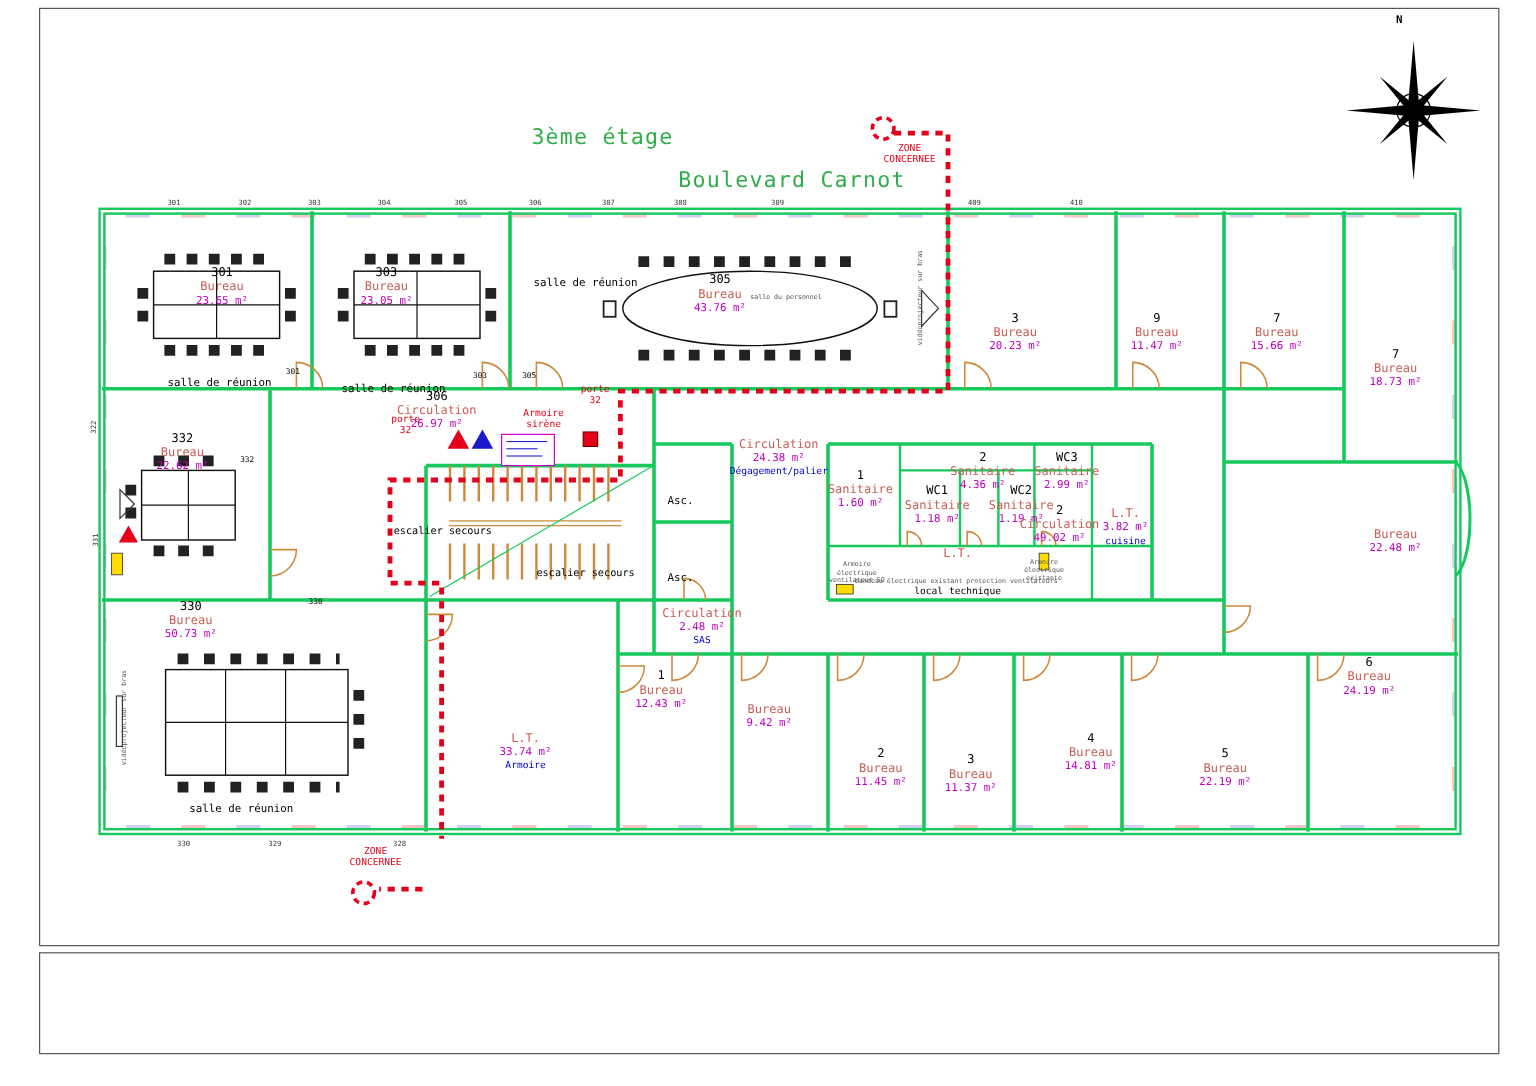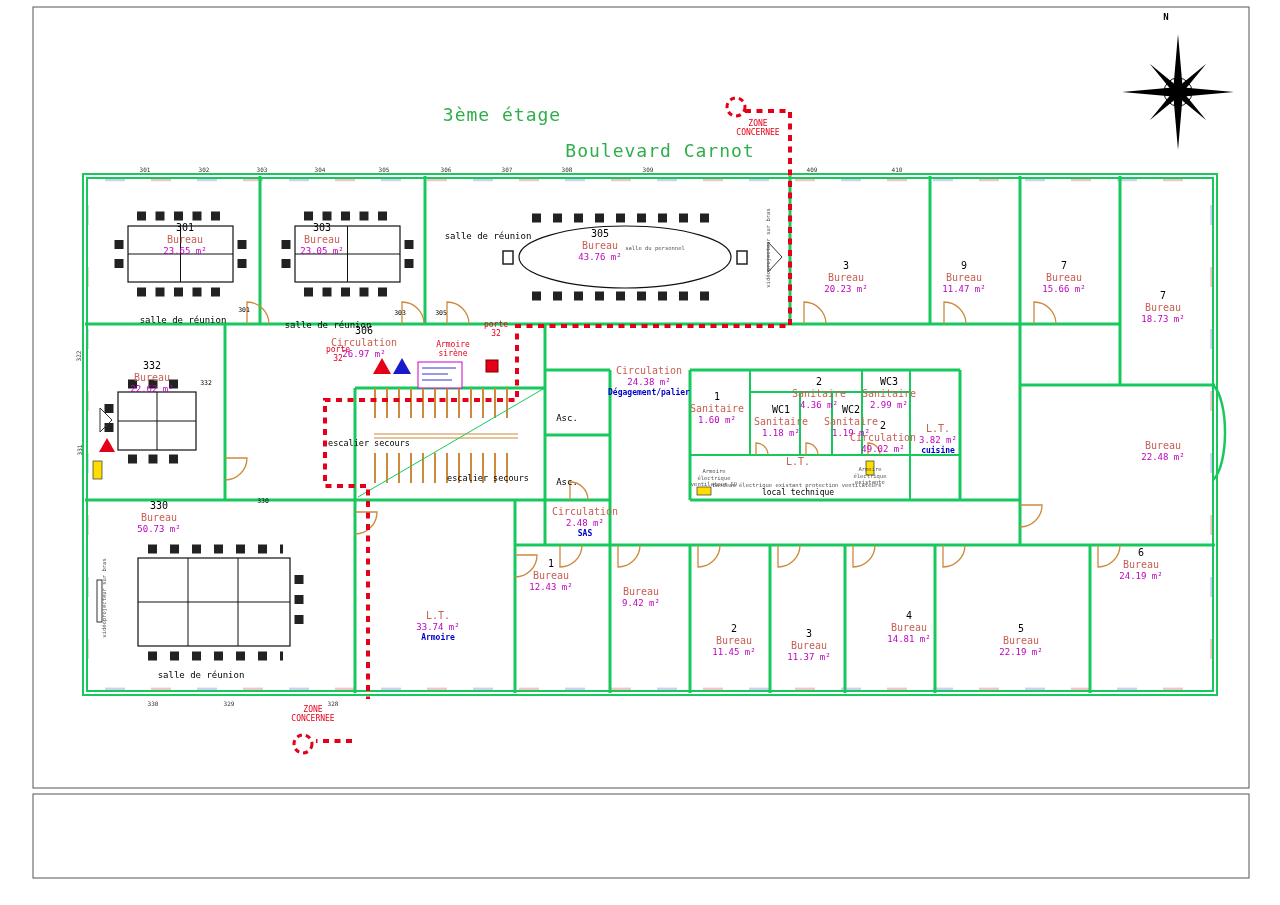--- a/index.html
+++ b/index.html
@@ -3,21 +3,21 @@
 <meta charset="utf-8">
 <style>
   html,body{margin:0;padding:0;background:#fff;}
   .sheet{position:relative;width:1280px;height:905px;background:#fff;overflow:hidden;
          font-family:"DejaVu Sans Mono","Liberation Mono",monospace;}
   svg{position:absolute;left:0;top:0;}
   .lbl{position:absolute;transform:translateX(-50%);text-align:center;white-space:nowrap;line-height:1.22;z-index:5;}
   .num{color:#000;font-size:10px;}
   .name{color:#c65f54;font-size:10px;}
   .area{color:#bf00bf;font-size:9px;}
-  .blue{color:#0000c8;font-size:8px;font-weight:bold;}
+  .blue{color:#0000c8;font-size:8px;font-weight:normal;}
   .note{color:#000;font-size:9px;margin-top:20px;}
   .tag{color:#000;font-size:6.5px;}
   .red2{color:#e50019;font-size:8px;line-height:1.1;}
   .title{color:#2fae4a;font-size:18px;letter-spacing:1px;}
   .dim{color:#333;font-size:6px;}
   .tiny{color:#555;font-size:5.5px;line-height:1.2;}
   .rot{transform:translate(-50%,-50%) rotate(-90deg);}
   .nlbl{color:#000;font-size:9px;font-weight:bold;}
 </style>
 </head>

